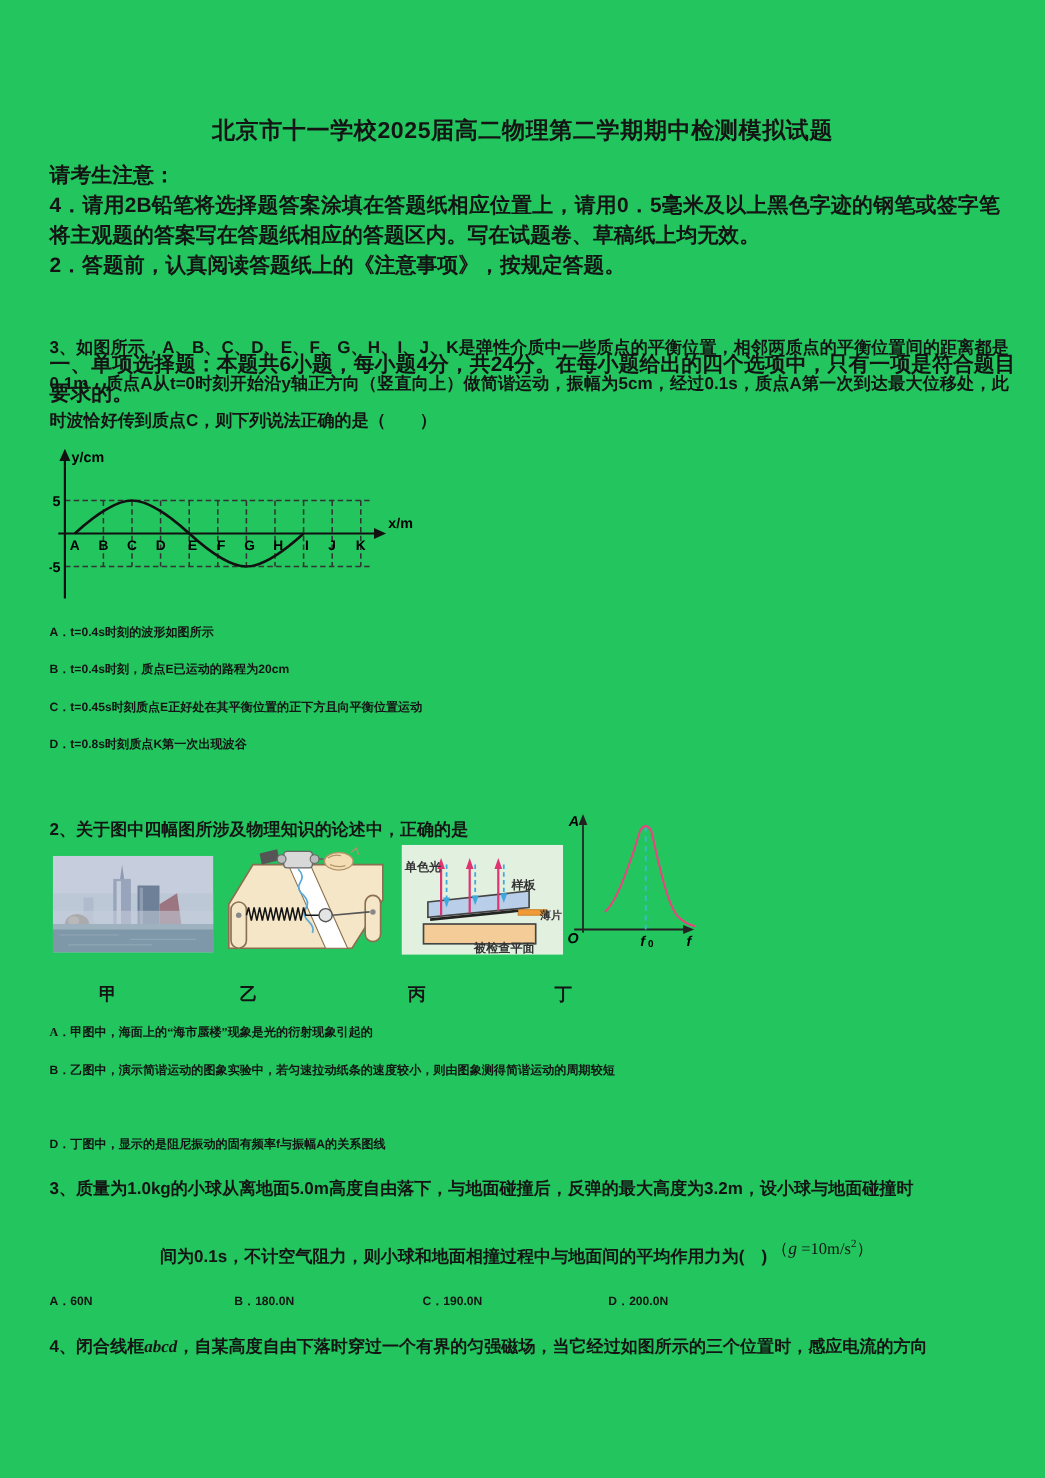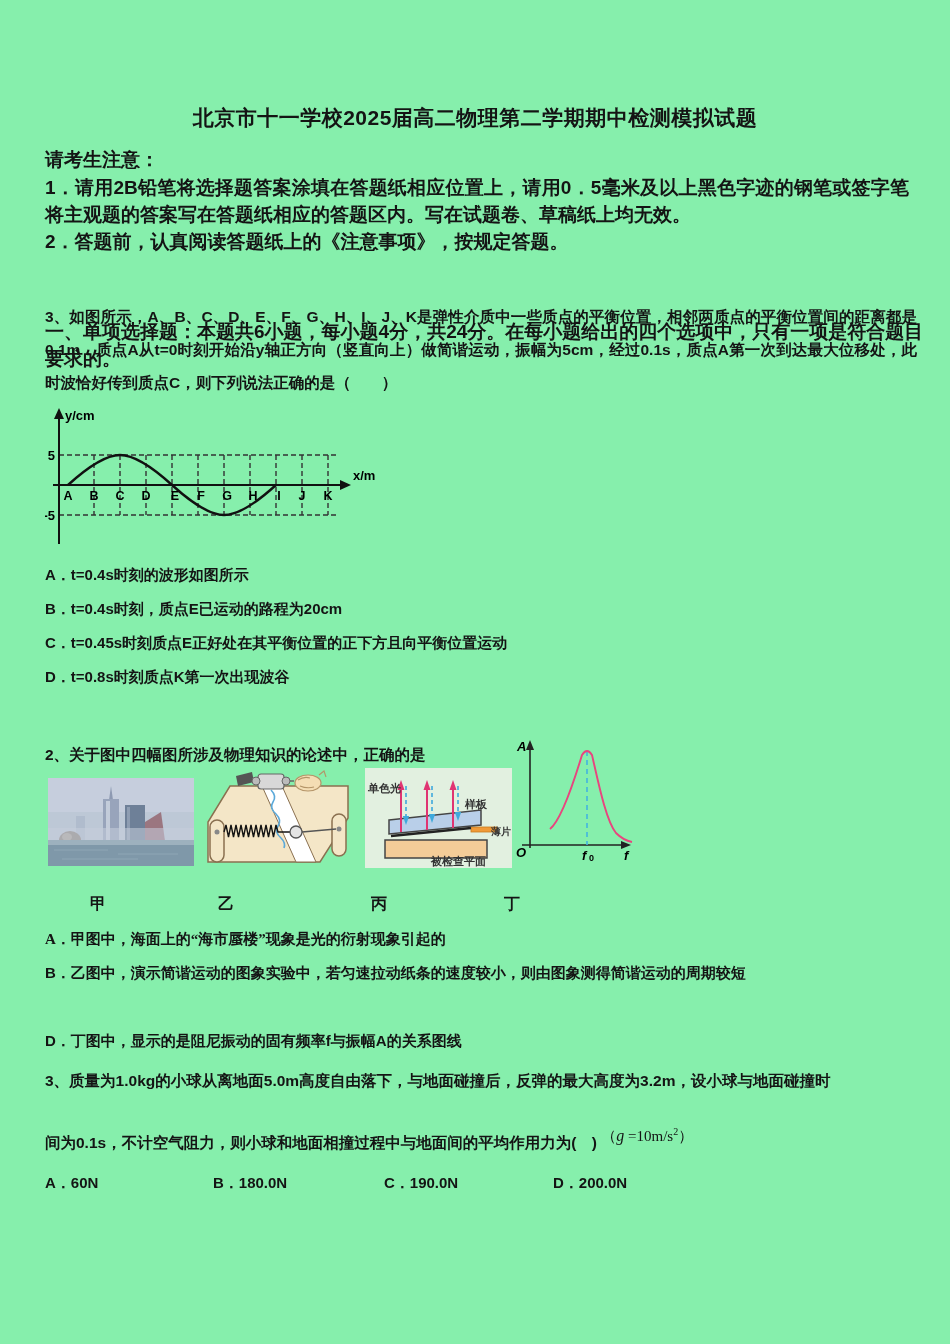--- a/index.html
+++ b/index.html
@@ -1,44 +1,44 @@
 <!DOCTYPE html>
 <html><head>
 <meta charset="utf-8">
 <style>
   html,body{margin:0;padding:0;background:#ffffff;}
   .page{
-    position:relative;width:950px;height:1344px;background:#86efac;
+    position:relative;width:950px;height:1344px;background:#22c55e;
     font-family:"Liberation Sans","DejaVu Sans",sans-serif;
     color:#141414;font-weight:700;overflow:hidden;
   }
   .abs{position:absolute;}
   .page-title{top:104px;left:0;width:100%;text-align:center;font-size:21px;font-weight:800;letter-spacing:.5px;}
   .body-text{font-size:19px;line-height:27px;}
   .stem{font-size:15.5px;line-height:33px;}
-  .opt{font-size:15px;line-height:18px;white-space:nowrap;}
+  .opt{font-size:11px;line-height:18px;white-space:nowrap;}
   .caption{font-size:16px;}
   .formula{
     display:inline-block;transform:translateY(-7px);
     font-family:"Liberation Serif","DejaVu Serif",serif;font-size:15px;font-weight:400;
   }
   .formula .var{font-style:italic;font-size:16px;}
   .formula sup{font-size:10px;}
   .italic-serif{font-family:"Liberation Serif","DejaVu Serif",serif;font-style:italic;font-weight:700;}
   svg text{font-family:"Liberation Sans","DejaVu Sans",sans-serif;}
 </style>
 </head>
 <body>
 
 <div class="page">
 
   <div class="abs page-title">北京市十一学校2025届高二物理第二学期期中检测模拟试题</div>
 
   <div class="abs body-text" style="top:146px;left:45px;">请考生注意：</div>
-  <div class="abs body-text" style="top:174px;left:45px;width:864px;text-align:justify;">1．请用2B铅笔将选择题答案涂填在答题纸相应位置上，请用0．5毫米及以上黑色字迹的钢笔或签字笔将主观题的答案写在答题纸相应的答题区内。写在试题卷、草稿纸上均无效。</div>
+  <div class="abs body-text" style="top:174px;left:45px;width:864px;text-align:justify;">4．请用2B铅笔将选择题答案涂填在答题纸相应位置上，请用0．5毫米及以上黑色字迹的钢笔或签字笔将主观题的答案写在答题纸相应的答题区内。写在试题卷、草稿纸上均无效。</div>
   <div class="abs body-text" style="top:228px;left:45px;width:864px;">2．答题前，认真阅读答题纸上的《注意事项》，按规定答题。</div>
 
   <div class="abs body-text" style="top:275px;left:45px;width:880px;margin-top:43px;">一、单项选择题：本题共6小题，每小题4分，共24分。在每小题给出的四个选项中，只有一项是符合题目要求的。</div>
 
   <div class="abs stem" style="top:300px;left:45px;width:872px;text-align:justify;">3、如图所示，A、B、C、D、E、F、G、H、I、J、K是弹性介质中一些质点的平衡位置，相邻两质点的平衡位置间的距离都是0.1m．质点A从t=0时刻开始沿y轴正方向（竖直向上）做简谐运动，振幅为5cm，经过0.1s，质点A第一次到达最大位移处，此时波恰好传到质点C，则下列说法正确的是（　　）</div>
 
   <div class="abs" style="top:406px;left:45px;width:335px;height:142px;">
     <svg width="335" height="142" viewBox="0 0 335 142">
 
       <g stroke="#333" stroke-width="1.4" stroke-dasharray="5,3" fill="none">
@@ -189,23 +189,26 @@
   <div class="abs caption" style="top:894px;left:90px;">甲</div>
   <div class="abs caption" style="top:894px;left:218px;">乙</div>
   <div class="abs caption" style="top:894px;left:371px;">丙</div>
   <div class="abs caption" style="top:894px;left:504px;">丁</div>
 
   <div class="abs opt" style="top:930px;left:45px;font-family:Liberation Serif, serif;">A．甲图中，海面上的“海市蜃楼”现象是光的衍射现象引起的</div>
   <div class="abs opt" style="top:964px;left:45px;">B．乙图中，演示简谐运动的图象实验中，若匀速拉动纸条的速度较小，则由图象测得简谐运动的周期较短</div>
   <div class="abs opt" style="top:1032px;left:45px;">D．丁图中，显示的是阻尼振动的固有频率f与振幅A的关系图线</div>
 
   <div class="abs stem" style="top:1064px;left:45px;width:875px;">3、质量为1.0kg的小球从离地面5.0m高度自由落下，与地面碰撞后，反弹的最大高度为3.2m，设小球与地面碰撞时</div>
-  <div class="abs stem" style="top:1122px;left:45px;width:875px;white-space:nowrap;">
+  <div class="abs stem" style="top:1122px;left:32px;width:875px;white-space:nowrap;text-align:center;">
     <span>间为0.1s，不计空气阻力，则小球和地面相撞过程中与地面间的平均作用力为(　)</span>
     <span class="formula"><span>（</span><span class="var">g</span><span> =10m/s</span><sup>2</sup><span>）</span></span>
   </div>
   <div class="abs opt" style="top:1174px;left:45px;">A．60N</div>
   <div class="abs opt" style="top:1174px;left:213px;">B．180.0N</div>
   <div class="abs opt" style="top:1174px;left:384px;">C．190.0N</div>
   <div class="abs opt" style="top:1174px;left:553px;">D．200.0N</div>
 
+  <div class="abs stem" style="top:1208px;left:45px;width:880px;">
+    <span>4、闭合线框</span><span class="italic-serif">abcd</span><span>，自某高度自由下落时穿过一个有界的匀强磁场，当它经过如图所示的三个位置时，感应电流的方向</span>
+  </div>
 
 </div>
 
 </body></html>

